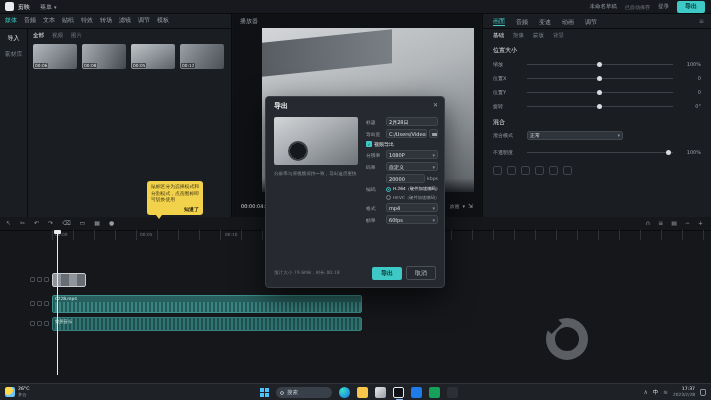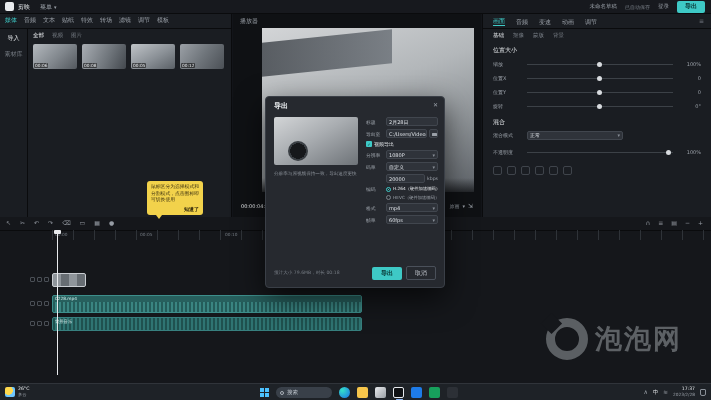--- a/index.html
+++ b/index.html
@@ -326,21 +326,20 @@
       <span class="t45 dim nowrap" style="flex:1;overflow:hidden">预计大小 79.6MB，时长 00:18</span>
       <span style="background:#3ec9c6;color:#06302e;font-size:6px;font-weight:bold;padding:2px 9px;border-radius:2px">导出</span>
       <span style="border:1px solid #4a505a;color:#c6cbd2;font-size:6px;padding:1.5px 8px;border-radius:2px">取消</span>
     </div>
   </div>
 
   <div class="abs row" style="left:546px;top:318px;gap:7px;z-index:50">
     <div style="width:42px;height:42px;border:9px solid #5b5f63;border-radius:50%;position:relative">
       <div style="position:absolute;left:-11px;top:-11px;width:15px;height:15px;background:#15171b;transform:rotate(45deg)"></div>
     </div>
-    <span style="font-size:27px;font-weight:bold;color:#5d6165;letter-spacing:2px;white-space:nowrap">泡泡网</span>
   </div>
 
   <div class="abs row" style="left:0;top:383px;width:711px;height:17px;background:#1e2227;border-top:1px solid #30343a">
     <div class="row" style="margin-left:5px;gap:3px">
       <div style="width:10px;height:10px;border-radius:2px;background:radial-gradient(circle at 35% 35%,#ffd94d 0 45%,#6ec6ff 50% 100%)"></div>
       <div>
         <div class="t45 white">26°C</div>
         <div class="t43 gray">多云</div>
       </div>
     </div>

